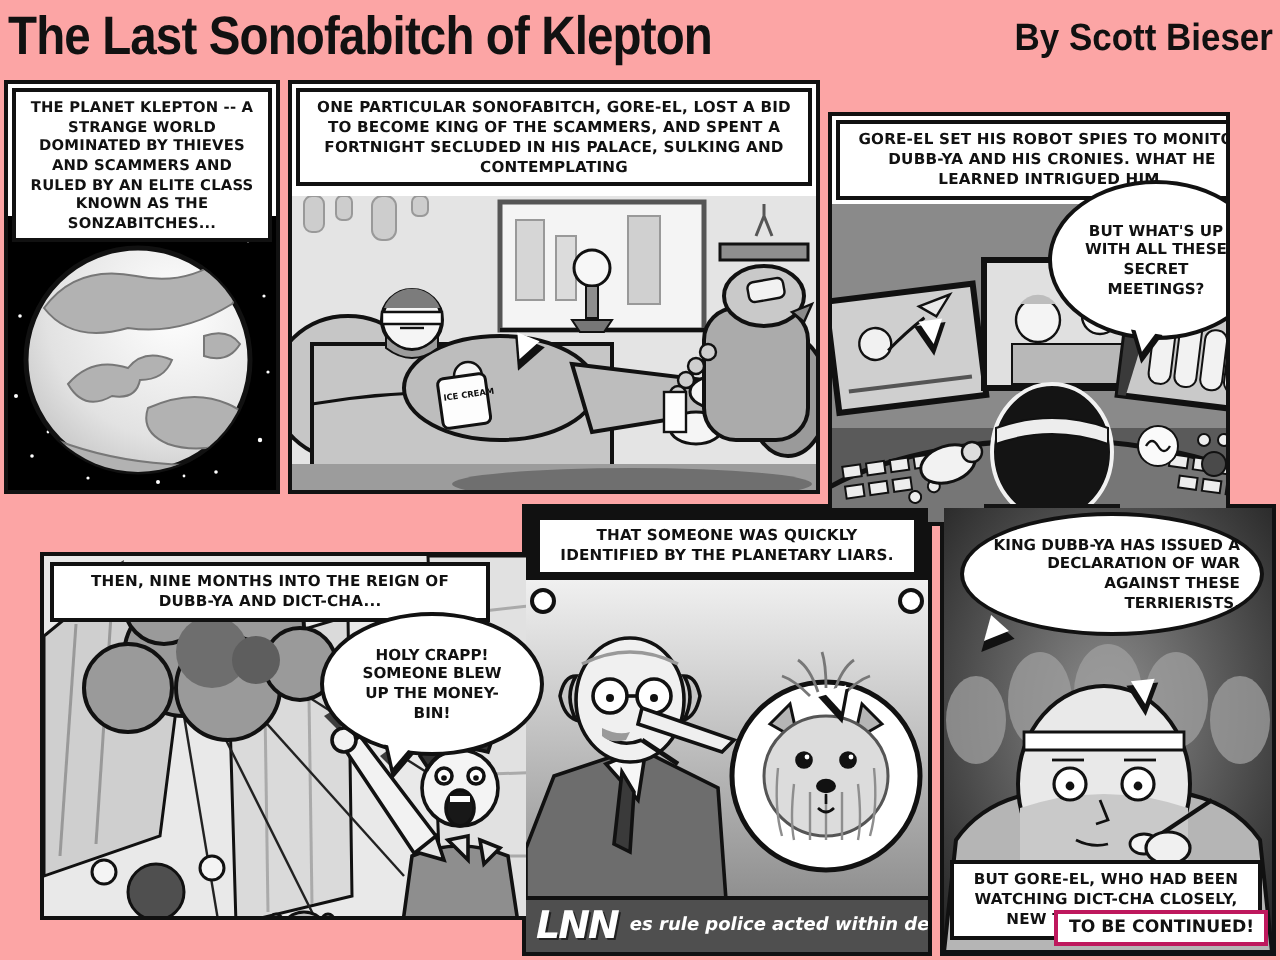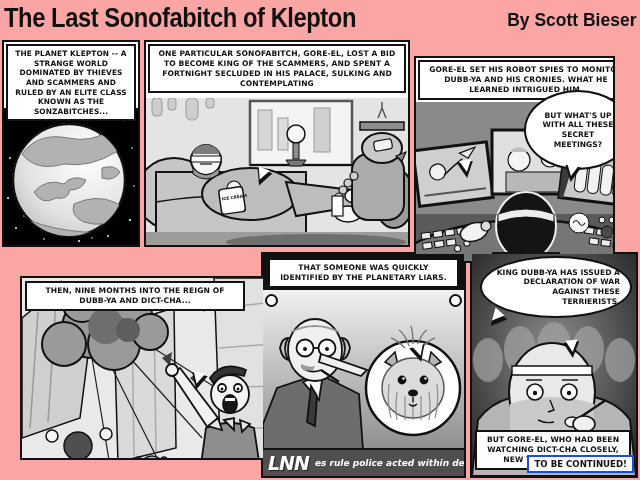--- a/index.html
+++ b/index.html
@@ -35,21 +35,21 @@
   .tail.w { border-left:6px solid transparent; border-right:6px solid transparent; border-top:12px solid #fff; }
   .marker { position:absolute; z-index:7; width:9px; height:9px; border:2px solid #111; border-radius:50%; background:#fff; }
 
   
   .newsbar { position:absolute; z-index:6; left:0; right:0; bottom:0; height:26px; background:#4f4f4f;
              border-top:2px solid #111; display:flex; align-items:center; overflow:hidden; }
   .lnn { font:900 19px/26px "DejaVu Sans",sans-serif; font-style:italic; color:#fff; margin:0 6px 0 5px;
          letter-spacing:-1px; text-shadow:1px 1px 0 #222; }
   .ticker { font:700 9px/26px "DejaVu Sans",sans-serif; font-style:italic; color:#fff; white-space:nowrap; }
 
-  .tbc { position:absolute; z-index:8; right:2px; bottom:3px; background:#fff; border:2px solid #1d4ed8;
+  .tbc { position:absolute; z-index:8; right:2px; bottom:3px; background:#fff; border:2px solid #be185d;
          padding:2px 5px; font:700 8.6px/1.2 "DejaVu Sans",sans-serif; white-space:nowrap; }
 </style>
 </head>
 <body>
 
 <div id="page">
 
   <div class="title">The Last Sonofabitch of Klepton</div>
   <div class="author">By Scott Bieser</div>
 
@@ -305,20 +305,23 @@
           <circle cx="216" cy="111" r="1.4" fill="#111" stroke="none"></circle>
         <path d="M184,150 q24,-10 48,0 l6,40 -60,4 z" fill="#8e8e8e"></path>
         <g fill="#e6e6e6">
             <polygon points="186,148 196,140 200,152"></polygon>
             <polygon points="202,142 212,140 212,152"></polygon>
             <polygon points="218,142 228,146 220,154"></polygon>
           </g>
       </g>
       <ellipse cx="236" cy="216" rx="44" ry="22" fill="#cdcdcd" stroke="#111" stroke-width="2"></ellipse>
     </svg>
+    <div class="bubble" style="left:138px; top:28px; width:112px; height:72px;">
+      <span>HOLY CRAPP! SOMEONE BLEW UP THE MONEY-BIN!</span>
+    </div>
     <div class="tail b" style="left:168px; top:96px; transform:rotate(14deg);"></div>
     <div class="tail w" style="left:170px; top:94px; transform:rotate(14deg);"></div>
   </div>
 
   <div class="panel" id="p5">
     <svg style="left:0; top:0;" width="201" height="222" viewBox="0 0 201 222">
       <defs>
         <linearGradient id="g5" x1="0" y1="0" x2="0" y2="1">
           <stop offset="0" stop-color="#f0f0f0"></stop>
             <stop offset="1" stop-color="#8f8f8f"></stop>

